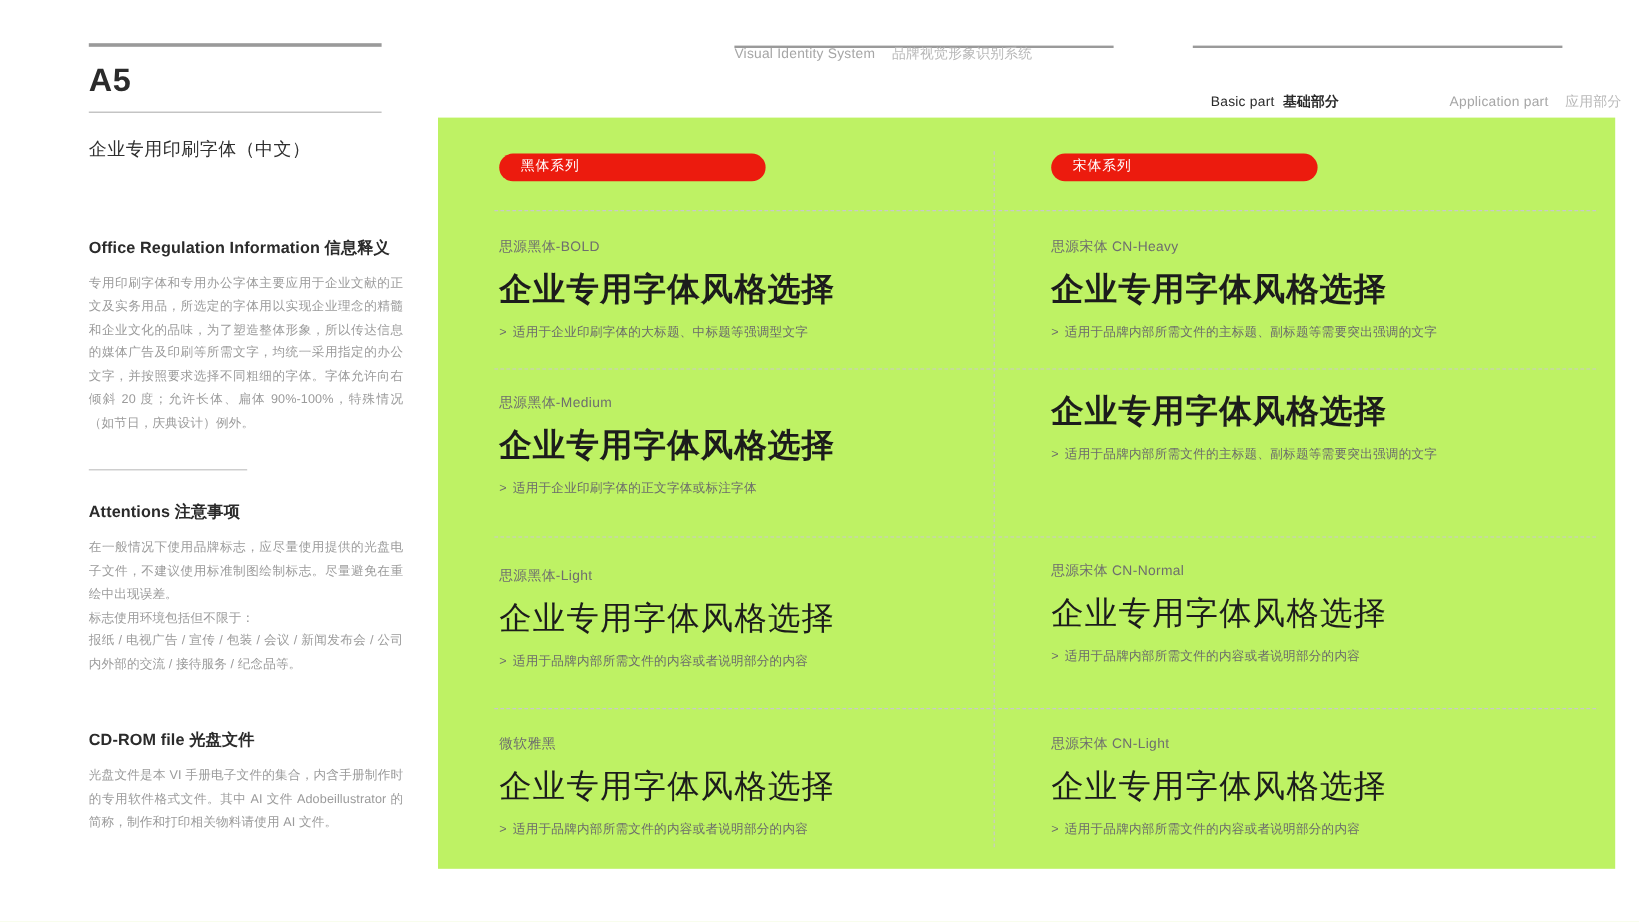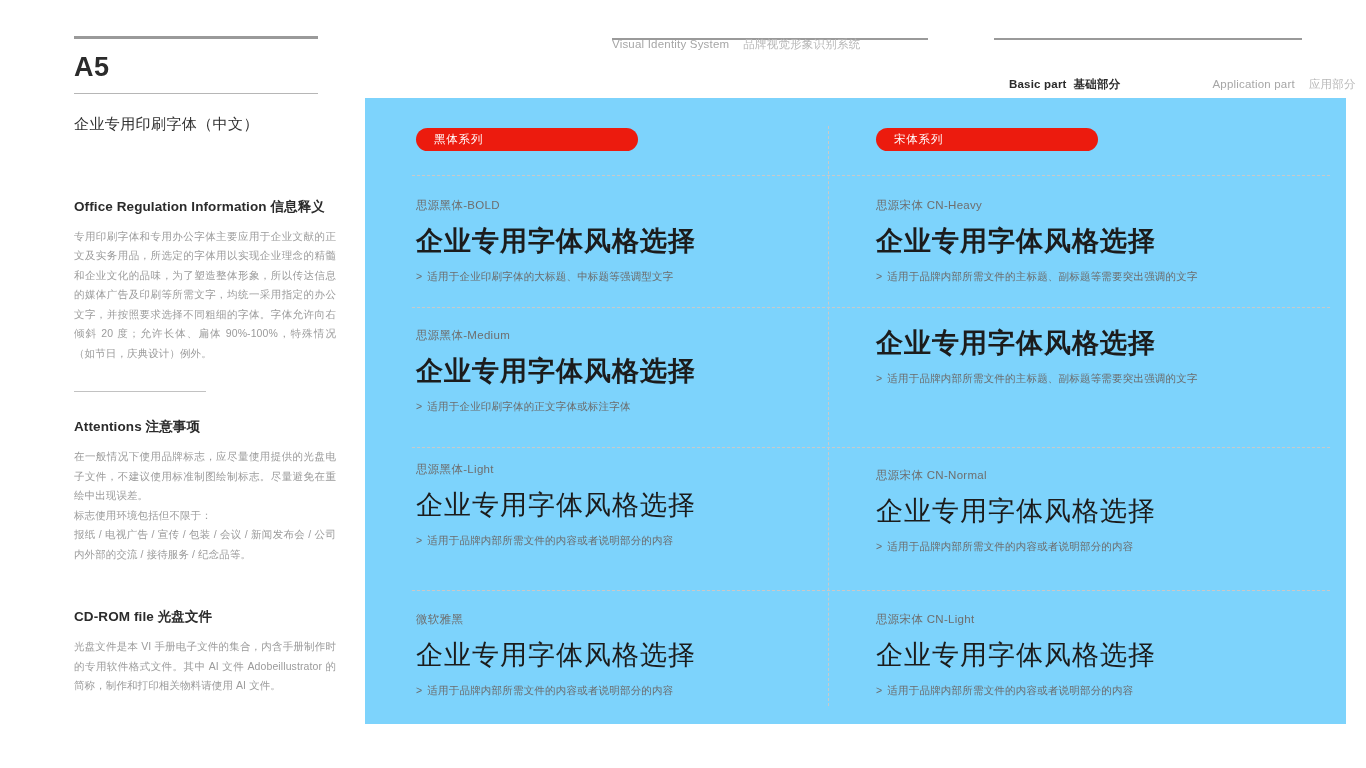--- a/index.html
+++ b/index.html
@@ -104,32 +104,32 @@
   .hdr-basic { left: 994px; }
   .hdr-basic-rule { left: 994px; width: 308px; }
 
   .hdr-label {
     font-size: 11.5px;
     letter-spacing: 0.2px;
     white-space: nowrap;
   }
   .hdr-en { color: #a6a6a6; }
   .hdr-cn { color: #b8b8b8; margin-left: 14px; }
-  .hdr-en.active { color: #2b2b2b; font-weight: bold; padding-left: 15px; }
+  .hdr-en.active { color: #2b2b2b; font-weight: normal; padding-left: 15px; }
   .hdr-cn.active { color: #2b2b2b; font-weight: bold; margin-left: 7px; margin-top: 40px; }
   .hdr-gap { width: 92px; }
 
   
   .panel {
     position: absolute;
     left: 365px;
     top: 98px;
     width: 981px;
     height: 626px;
-    background: #7dd3fc;
+    background: #bef264;
   }
 
   .pill {
     position: absolute;
     height: 23px;
     border-radius: 12px;
     background: #ec1b0e;
     color: #ffffff;
     font-size: 11.5px;
     line-height: 23px;
@@ -281,21 +281,21 @@
         <div class="cell-sample s-hei w-bold">企业专用字体风格选择</div>
         <div class="cell-note"><span class="caret">&gt;</span><span>适用于企业印刷字体的大标题、中标题等强调型文字</span></div>
       </div>
 
       <div class="cell" style="left:51px; top:230px;">
         <div class="cell-name">思源黑体-Medium</div>
         <div class="cell-sample s-hei w-medium">企业专用字体风格选择</div>
         <div class="cell-note"><span class="caret">&gt;</span><span>适用于企业印刷字体的正文字体或标注字体</span></div>
       </div>
 
-      <div class="cell" style="left:51px; top:364px;">
+      <div class="cell" style="left:51px; top:374px;">
         <div class="cell-name">思源黑体-Light</div>
         <div class="cell-sample s-hei w-light">企业专用字体风格选择</div>
         <div class="cell-note"><span class="caret">&gt;</span><span>适用于品牌内部所需文件的内容或者说明部分的内容</span></div>
       </div>
 
       <div class="cell" style="left:51px; top:514px;">
         <div class="cell-name">微软雅黑</div>
         <div class="cell-sample s-hei w-light">企业专用字体风格选择</div>
         <div class="cell-note"><span class="caret">&gt;</span><span>适用于品牌内部所需文件的内容或者说明部分的内容</span></div>
       </div>

